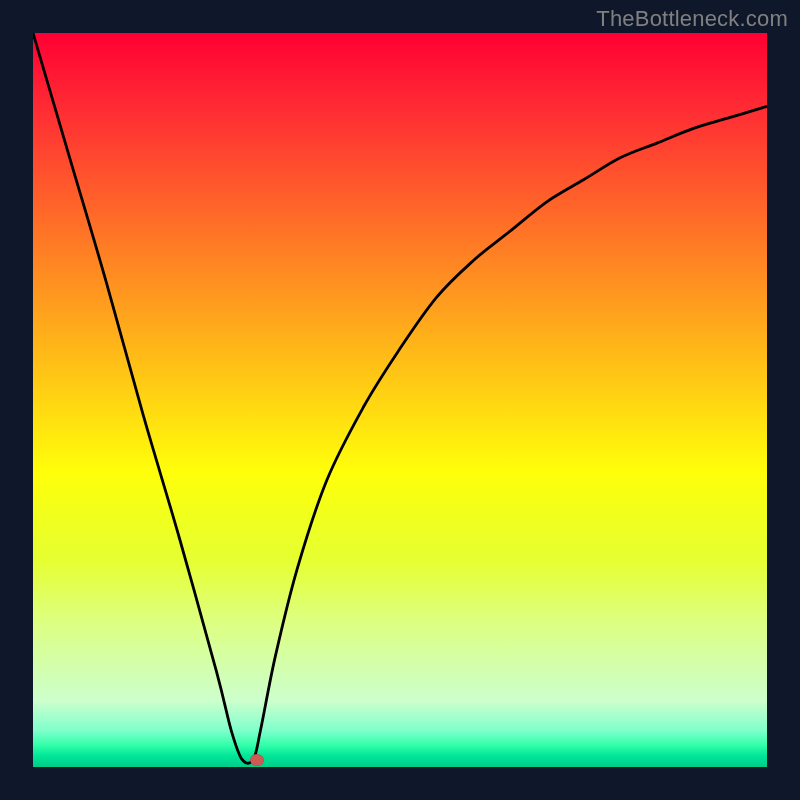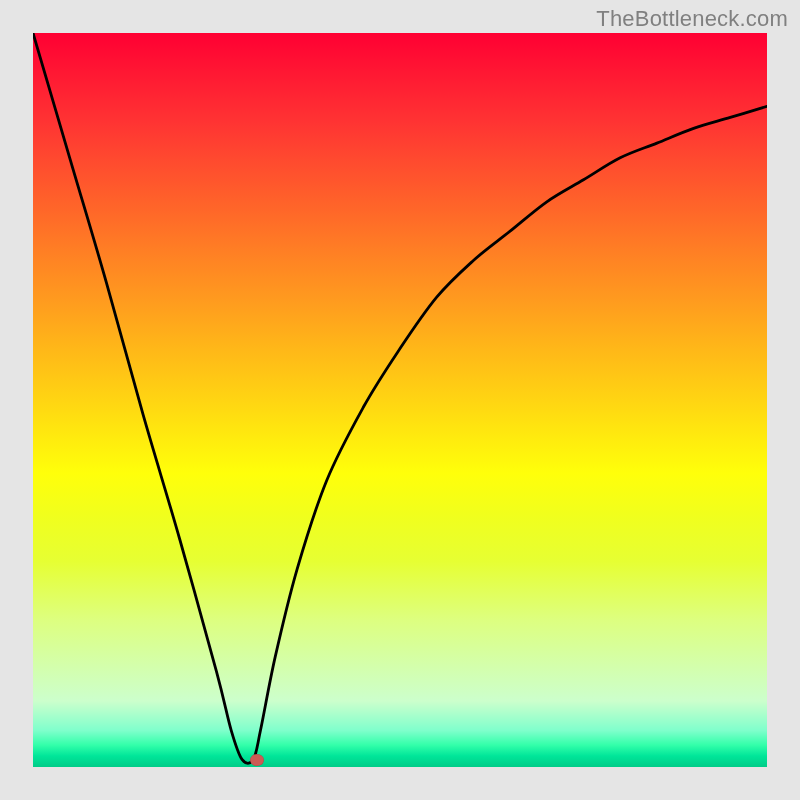--- a/index.html
+++ b/index.html
@@ -10,21 +10,21 @@
     background: #000;
     overflow: hidden;
     font-family: Arial, Helvetica, sans-serif;
   }
   .frame {
     position: absolute;
     top: 0;
     left: 0;
     width: 800px;
     height: 800px;
-    background: #e5e5e5;
+    background: #0f172a;
   }
   .plot-area {
     position: absolute;
     top: 33px;
     left: 33px;
     width: 734px;
     height: 734px;
     background: linear-gradient(to bottom,
       #ff0033 0%,
       #ff1a33 6%,

